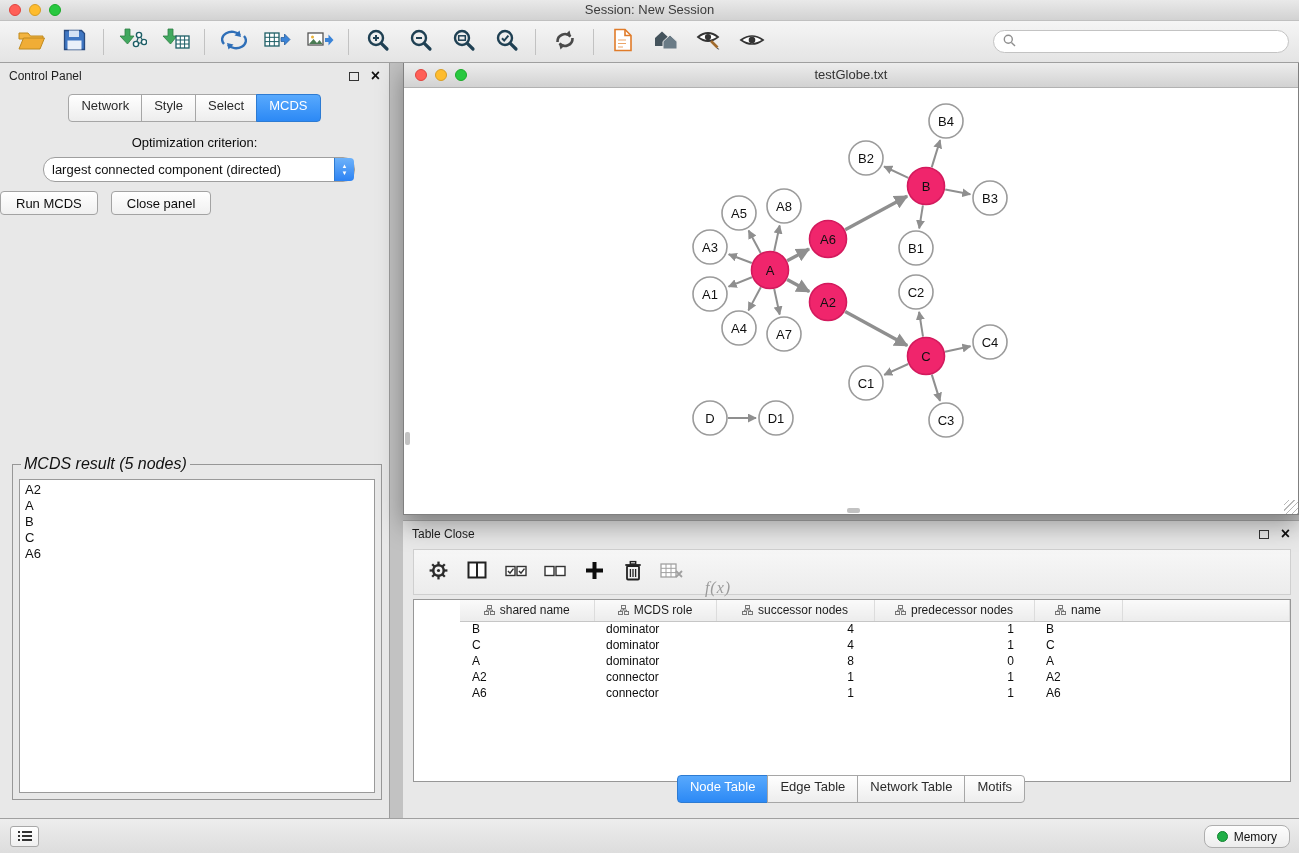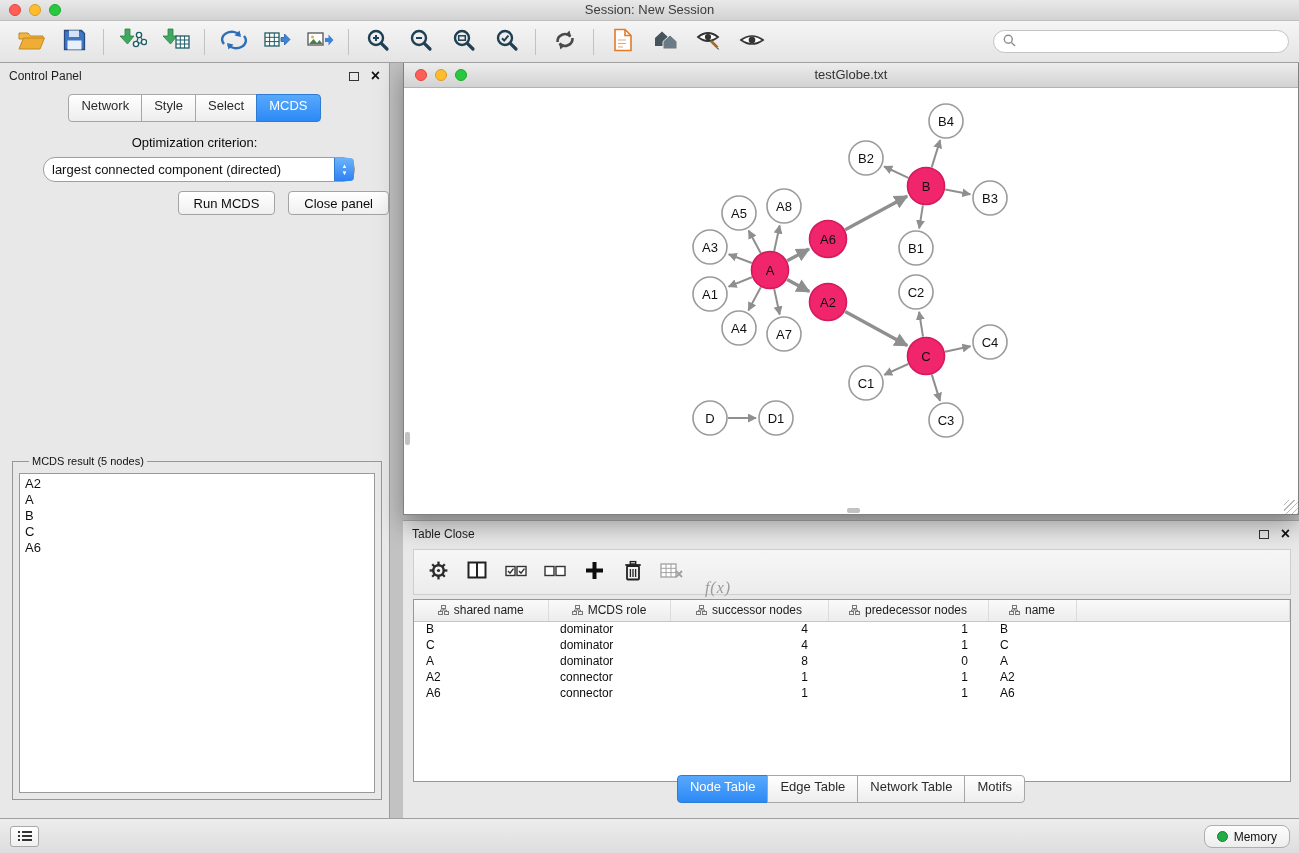--- a/index.html
+++ b/index.html
@@ -44,27 +44,27 @@
   .cp-tab:last-child, .tp-tab:last-child { border-radius:0 4px 4px 0; }
   .cp-tab.active, .tp-tab.active { background:linear-gradient(#58a9fd,#2c89f5); color:#fff; border-color:#2d7bd2; }
   .opt-label { position:absolute; top:72px; width:100%; text-align:center; font-size:13px; color:#0b0b0b; }
   .dropdown { position:absolute; left:43px; top:94px; width:312px; height:25px; background:#fff;
     border:1px solid #9e9e9e; border-radius:12px; font-size:13px; color:#111;
     display:flex; align-items:center; padding-left:8px; }
   .dropdown .stepper { position:absolute; right:0px; top:0px; bottom:0px; width:20px;
     background:linear-gradient(#6db2fa,#2c82f3); border-radius:0 4px 4px 0; border-left:1px solid #2d7bd2;
     color:#fff; display:flex; flex-direction:column; align-items:center; justify-content:center;
     font-size:6px; line-height:7px; }
-  .btn-row { position:absolute; top:128px; left:0; width:100%; display:flex; justify-content:flex-end; gap:13px; }
+  .btn-row { position:absolute; top:128px; left:0; width:100%; display:flex; justify-content:flex-start; gap:13px; }
   .cbtn { font-size:13px; height:24px; padding:0 15px; background:linear-gradient(#ffffff,#f0f0f0);
     border:1px solid #a3a3a3; border-radius:4px; color:#0c0c0c;
     font-family:"Liberation Sans","DejaVu Sans",sans-serif; }
   .result-box { position:absolute; left:12px; top:392px; width:370px; height:345px;
     border:1px solid #979797; padding:6px; }
-  .result-box legend { font-size:11px; color:#111; padding:0 3px; margin-left:10px; }
+  .result-box legend { font-size:16px; color:#111; padding:0 3px; margin-left:2px;font-style:italic; }
   .result-list { width:100%; height:100%; background:#fff; border:1px solid #9a9a9a;
     font-size:13px; padding:2px 5px; overflow:auto; }
   .result-item { line-height:16px; color:#111; }
 
   
   .network-window { position:absolute; left:403px; top:62px; width:896px; height:453px;
     background:#fff; border:1px solid #808080; box-shadow:0 10px 24px rgba(0,0,0,0.35); z-index:20; }
   .net-titlebar { position:relative; height:25px; background:linear-gradient(#ededed,#d2d2d2);
     border-bottom:1px solid #b2b2b2; }
   .net-titlebar .traffic { top:6px; left:11px; }
@@ -80,21 +80,21 @@
   
   .table-panel { position:absolute; left:403px; top:520px; width:896px; height:298px;
     background:#e8e8e8; border-top:1px solid #ababab; z-index:10; }
   .tp-toolbar { position:absolute; top:28px; left:10px; right:8px; height:46px;
     background:linear-gradient(#f7f7f7,#ececec); border:1px solid #cfcfcf;
     display:flex; align-items:center; padding:0 13px; gap:17px; }
   .tp-ic { width:22px; height:24px; display:flex; align-items:center; justify-content:center; }
   .fx { font-family:"Liberation Serif","DejaVu Serif",serif; font-style:italic;
     font-size:16px; color:#9a9a9a; letter-spacing:1px;margin-top:32px; }
   .tp-table-wrap { position:absolute; top:78px; left:10px; right:8px; bottom:36px;
-    background:#fff; border:1px solid #979797; overflow:hidden; }
+    background:#fff; border:1px solid #979797; overflow:hidden;padding-left:46px; }
   table.node-table { border-collapse:collapse; width:100%; font-size:12px; table-layout:fixed; }
   .node-table thead th { height:21px; background:linear-gradient(#fafafa,#ececec);
     border-bottom:1px solid #c6c6c6; border-right:1px solid #dcdcdc;
     font-weight:normal; font-size:12px; color:#1c1c1c; text-align:center; overflow:hidden; white-space:nowrap; }
   .node-table thead th .col-ic { vertical-align:-1px; margin-right:5px; }
   .node-table td { height:16px; padding:0 12px; color:#0d0d0d; white-space:nowrap; overflow:hidden; }
   .node-table td.num { text-align:right; padding-right:20px; }
   .tp-tabs { position:absolute; bottom:15px; left:0; width:100%; display:flex; justify-content:center; }
 
   

